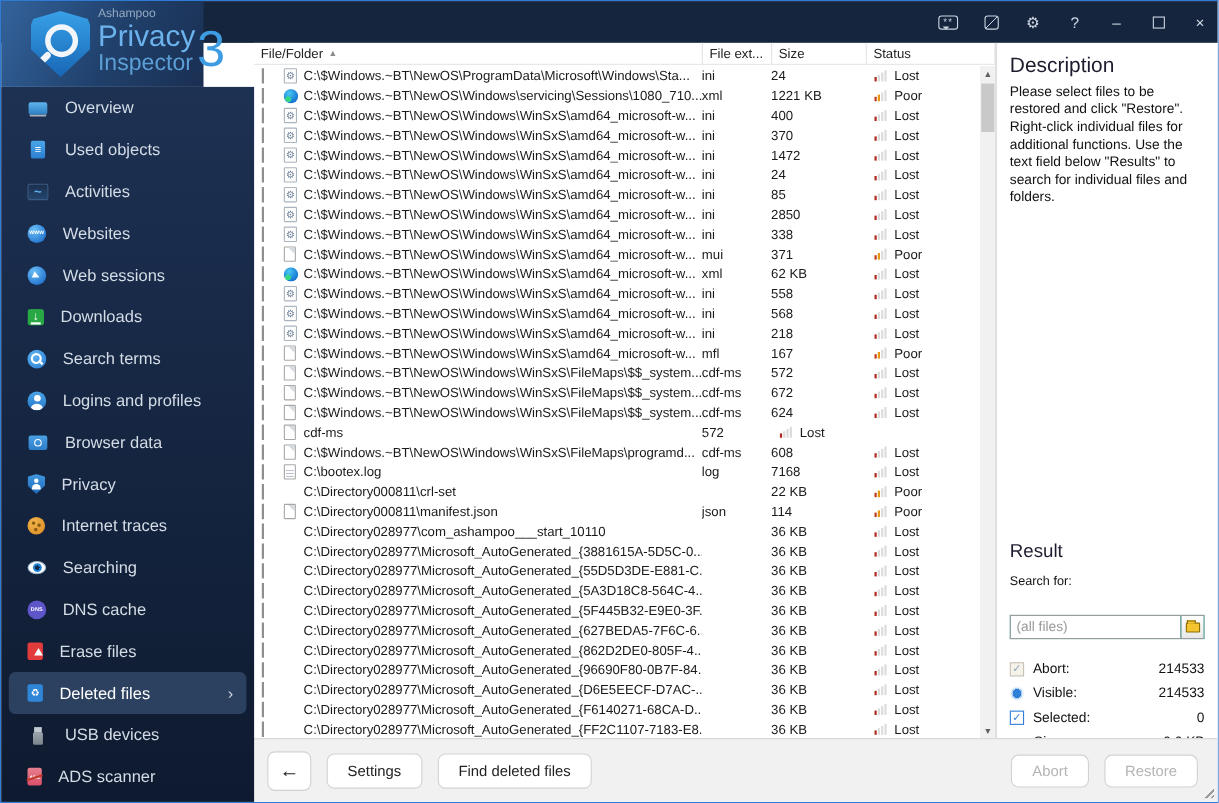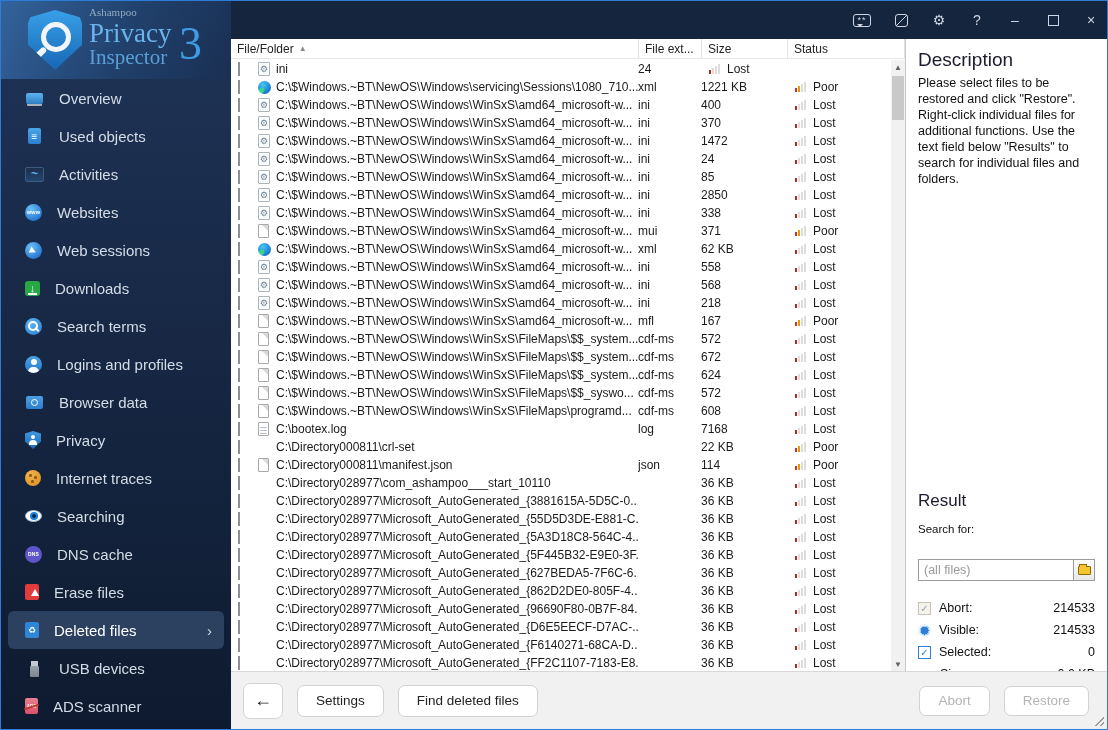--- a/index.html
+++ b/index.html
@@ -9,21 +9,21 @@
   
   .titlebar { position:absolute; left:0; top:0; right:0; height:38px; background:#16253e; }
   .tb-icons { position:absolute; right:8px; top:0; height:38px; display:flex; align-items:center; gap:22px; color:#cdd6e2; }
   .tb-ic { width:16px; height:16px; display:flex; align-items:center; justify-content:center; font-size:14px; cursor:default; }
   .ic-feedback { width:18px; height:13px; border:1.3px solid #cdd6e2; border-radius:3px; font-size:9px; letter-spacing:1px; line-height:8px; position:relative; }
   .ic-feedback::after { content:""; position:absolute; left:3px; bottom:-4px; border:3px solid transparent; border-top-color:#cdd6e2; }
   .ic-theme { width:13px; height:13px; border:1.3px solid #cdd6e2; border-radius:3px; background:linear-gradient(135deg,transparent 0 47%,#cdd6e2 47% 53%,transparent 53%); }
   .ic-max { width:11px; height:11px; border:1.3px solid #cdd6e2; }
 
   
-  .logo-area { position:absolute; left:0; top:0; width:230px; height:78px; background:linear-gradient(115deg,#33639c 0%,#20406b 55%,#1a2f52 100%); z-index:3;font-family:Liberation Serif, serif; }
+  .logo-area { position:absolute; left:0; top:0; width:184px; height:78px; background:linear-gradient(115deg,#33639c 0%,#20406b 55%,#1a2f52 100%); z-index:3; }
   .shield { position:absolute; left:27px; top:9px; width:54px; height:60px; background:linear-gradient(#38a0e8,#1767b5); clip-path:polygon(50% 0,96% 12%,100% 22%,100% 58%,50% 100%,0 58%,0 22%,4% 12%); }
   .shield::before { content:""; position:absolute; left:13px; top:12px; width:20px; height:20px; border:5px solid #f2f6fa; border-radius:50%; }
   .shield::after { content:""; position:absolute; left:9px; top:36px; width:6px; height:15px; background:#f2f6fa; border-radius:3px; transform:rotate(45deg); }
   .brand { position:absolute; left:88px; top:6px; width:140px; line-height:1; }
   .brand-top { font-size:11px; color:#93a9c2; margin-bottom:2px; }
   .brand-main { font-size:27px; color:#6cb2ec; font-weight:400; }
   .brand-sub { font-size:21px; color:#5b9fd6; }
   .brand-ver { position:absolute; left:178px; top:16px; font-size:46px; color:#3e9ce2; }
 
   
@@ -250,20 +250,21 @@
           <span>Size</span>
         </div>
         <div class="th">
           <span>Status</span>
         </div>
       </div>
     <div class="rows" id="row-list">
         <div class="trow">
           <span><span class="cb"></span></span>
           <span class="fic fic-gear">⚙</span>
+          <span>C:\$Windows.~BT\NewOS\ProgramData\Microsoft\Windows\Sta...</span>
           <span>ini</span>
           <span>24</span>
           <span class="cell-status">
             <span class="bars lost">
               <i></i>
               <i></i>
               <i></i>
               <i></i>
             </span>
             <span>Lost</span>
@@ -537,21 +538,20 @@
               <i></i>
               <i></i>
               <i></i>
             </span>
             <span>Lost</span>
           </span>
         </div>
         <div class="trow">
           <span><span class="cb"></span></span>
           <span class="fic fic-doc"></span>
-          <span>C:\$Windows.~BT\NewOS\Windows\WinSxS\FileMaps\$$_syswo...</span>
           <span>cdf-ms</span>
           <span>572</span>
           <span class="cell-status">
             <span class="bars lost">
               <i></i>
               <i></i>
               <i></i>
               <i></i>
             </span>
             <span>Lost</span>

